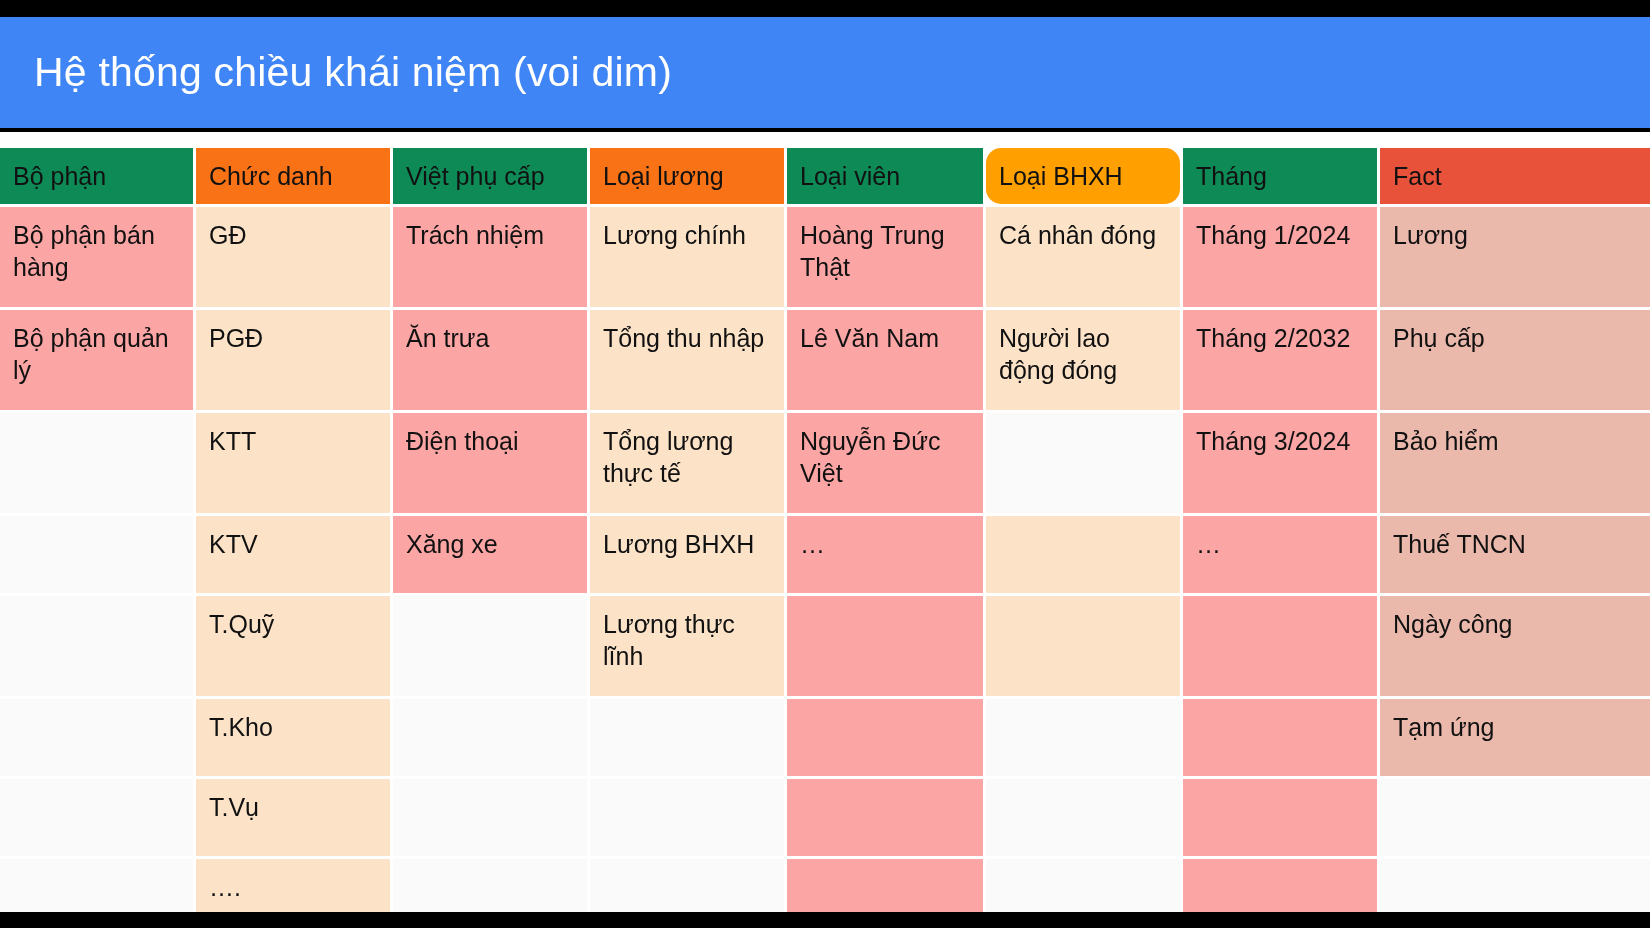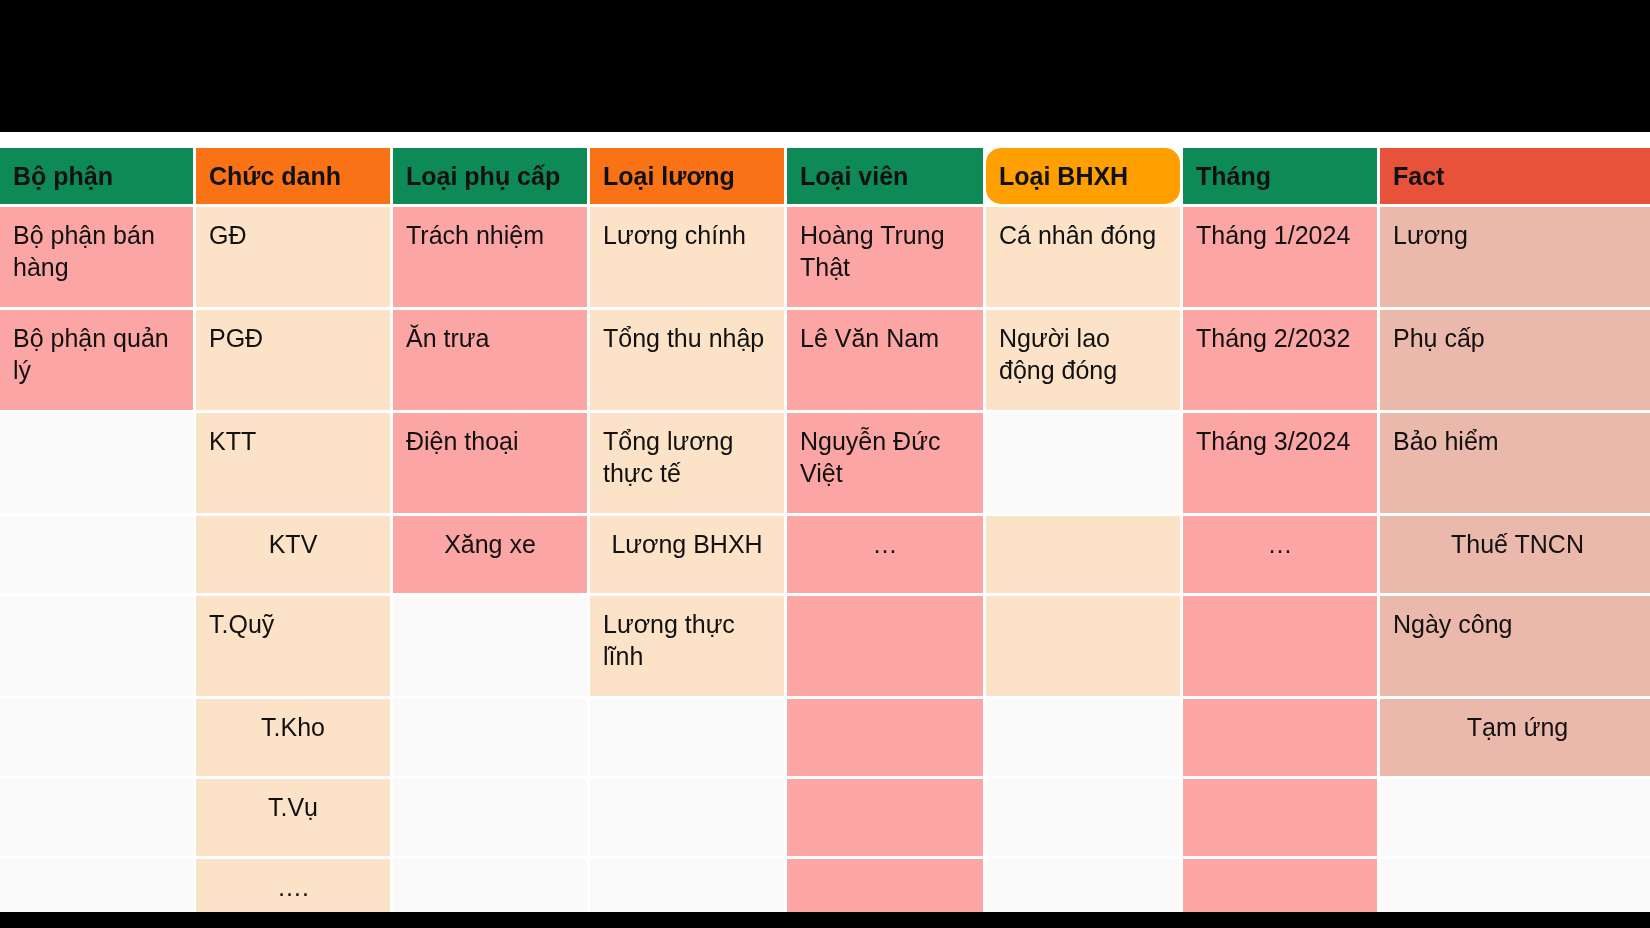--- a/index.html
+++ b/index.html
@@ -68,21 +68,21 @@
     vertical-align: top;
     padding: 12px 13px 10px 13px;
     font-size: 25px;
     line-height: 1.28;
     color: #111111;
     word-wrap: break-word;
   }
 
   table.dim-table th {
     height: 44px;
-    font-weight: 700;
+    font-weight: 400;
     text-align: left;
     vertical-align: middle;
     padding-top: 6px;
     padding-bottom: 6px;
   }
 
   
   th.h-green  { background: #0E8A57; color: #FFFFFF; }
   th.h-orange { background: #f97316; color: #FFFFFF; }
   th.h-orange-dark-text { background: #FFA000; color: #111111; border-radius: 15px; }
@@ -98,45 +98,48 @@
   col.w1 { width: 193px; }
   col.w2 { width: 194px; }
   col.w3 { width: 194px; }
   col.w4 { width: 194px; }
   col.w5 { width: 196px; }
   col.w6 { width: 194px; }
   col.w7 { width: 194px; }
   col.w8 { width: 275px; }
 
   .row-tall td { height: 78px; }
-  .row-short td { height: 55px; text-align: center; }
+  .row-short td { height: 55px; }
 </style>
 </head>
 <body>
 
 <div class="slide">
 
+  <div class="title-banner">
+    <div class="title-text">Hệ thống chiều khái niệm (voi dim)</div>
+  </div>
 
   <div class="table-wrap">
     <table class="dim-table">
       <colgroup>
         <col class="w1">
           <col class="w2">
           <col class="w3">
           <col class="w4">
         <col class="w5">
           <col class="w6">
           <col class="w7">
           <col class="w8">
       </colgroup>
       <thead>
         <tr>
           <th class="h-green">Bộ phận</th>
           <th class="h-orange">Chức danh</th>
-          <th class="h-green">Loại phụ cấp</th>
+          <th class="h-green">Việt phụ cấp</th>
           <th class="h-orange">Loại lương</th>
           <th class="h-green">Loại viên</th>
           <th class="h-orange-dark-text">Loại BHXH</th>
           <th class="h-green">Tháng</th>
           <th class="h-red">Fact</th>
         </tr>
       </thead>
       <tbody>
         <tr class="row-tall">
           <td class="c-green">Bộ phận bán hàng</td>

